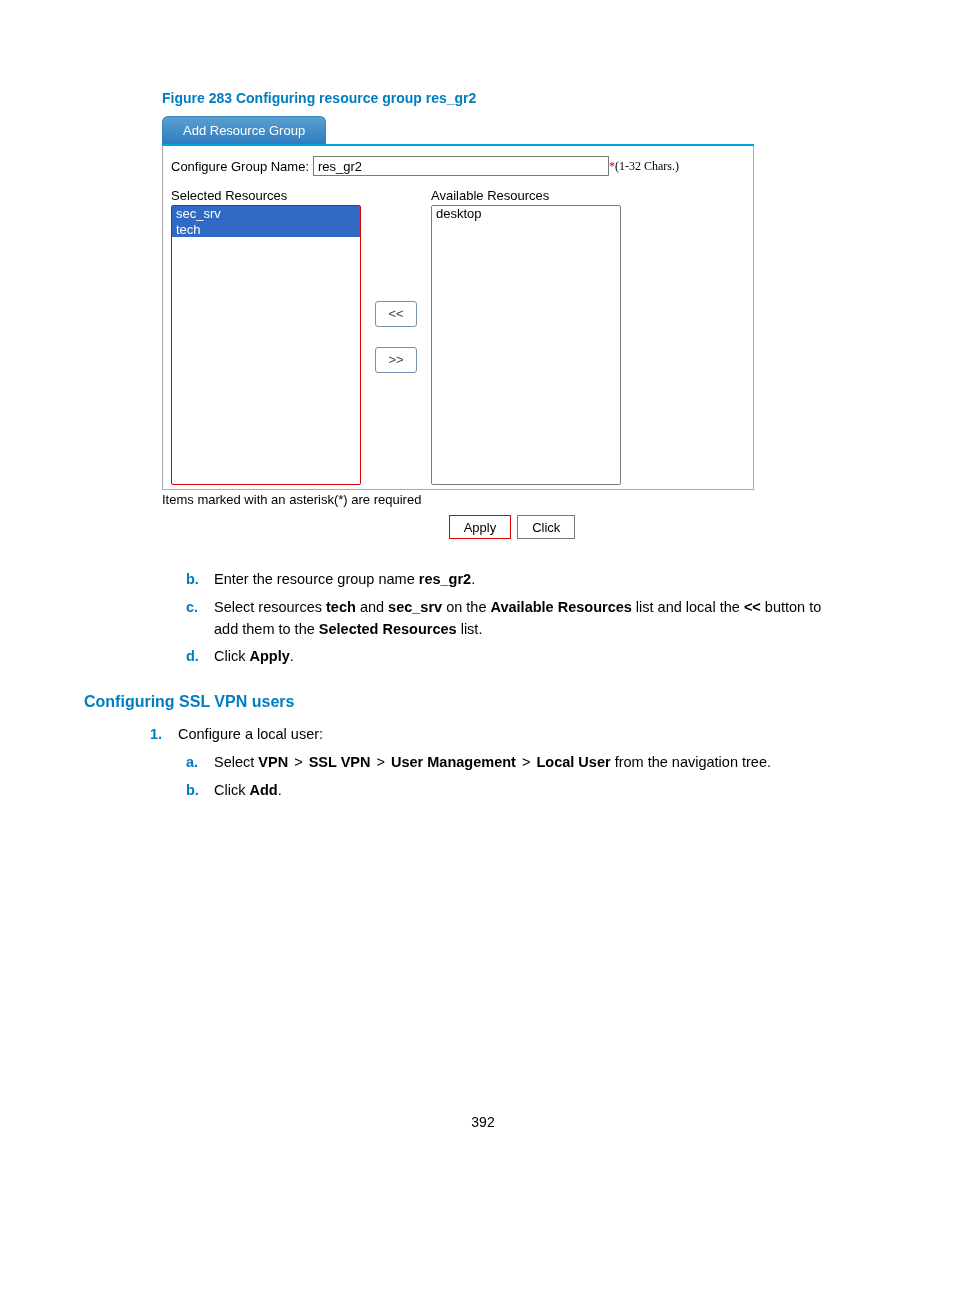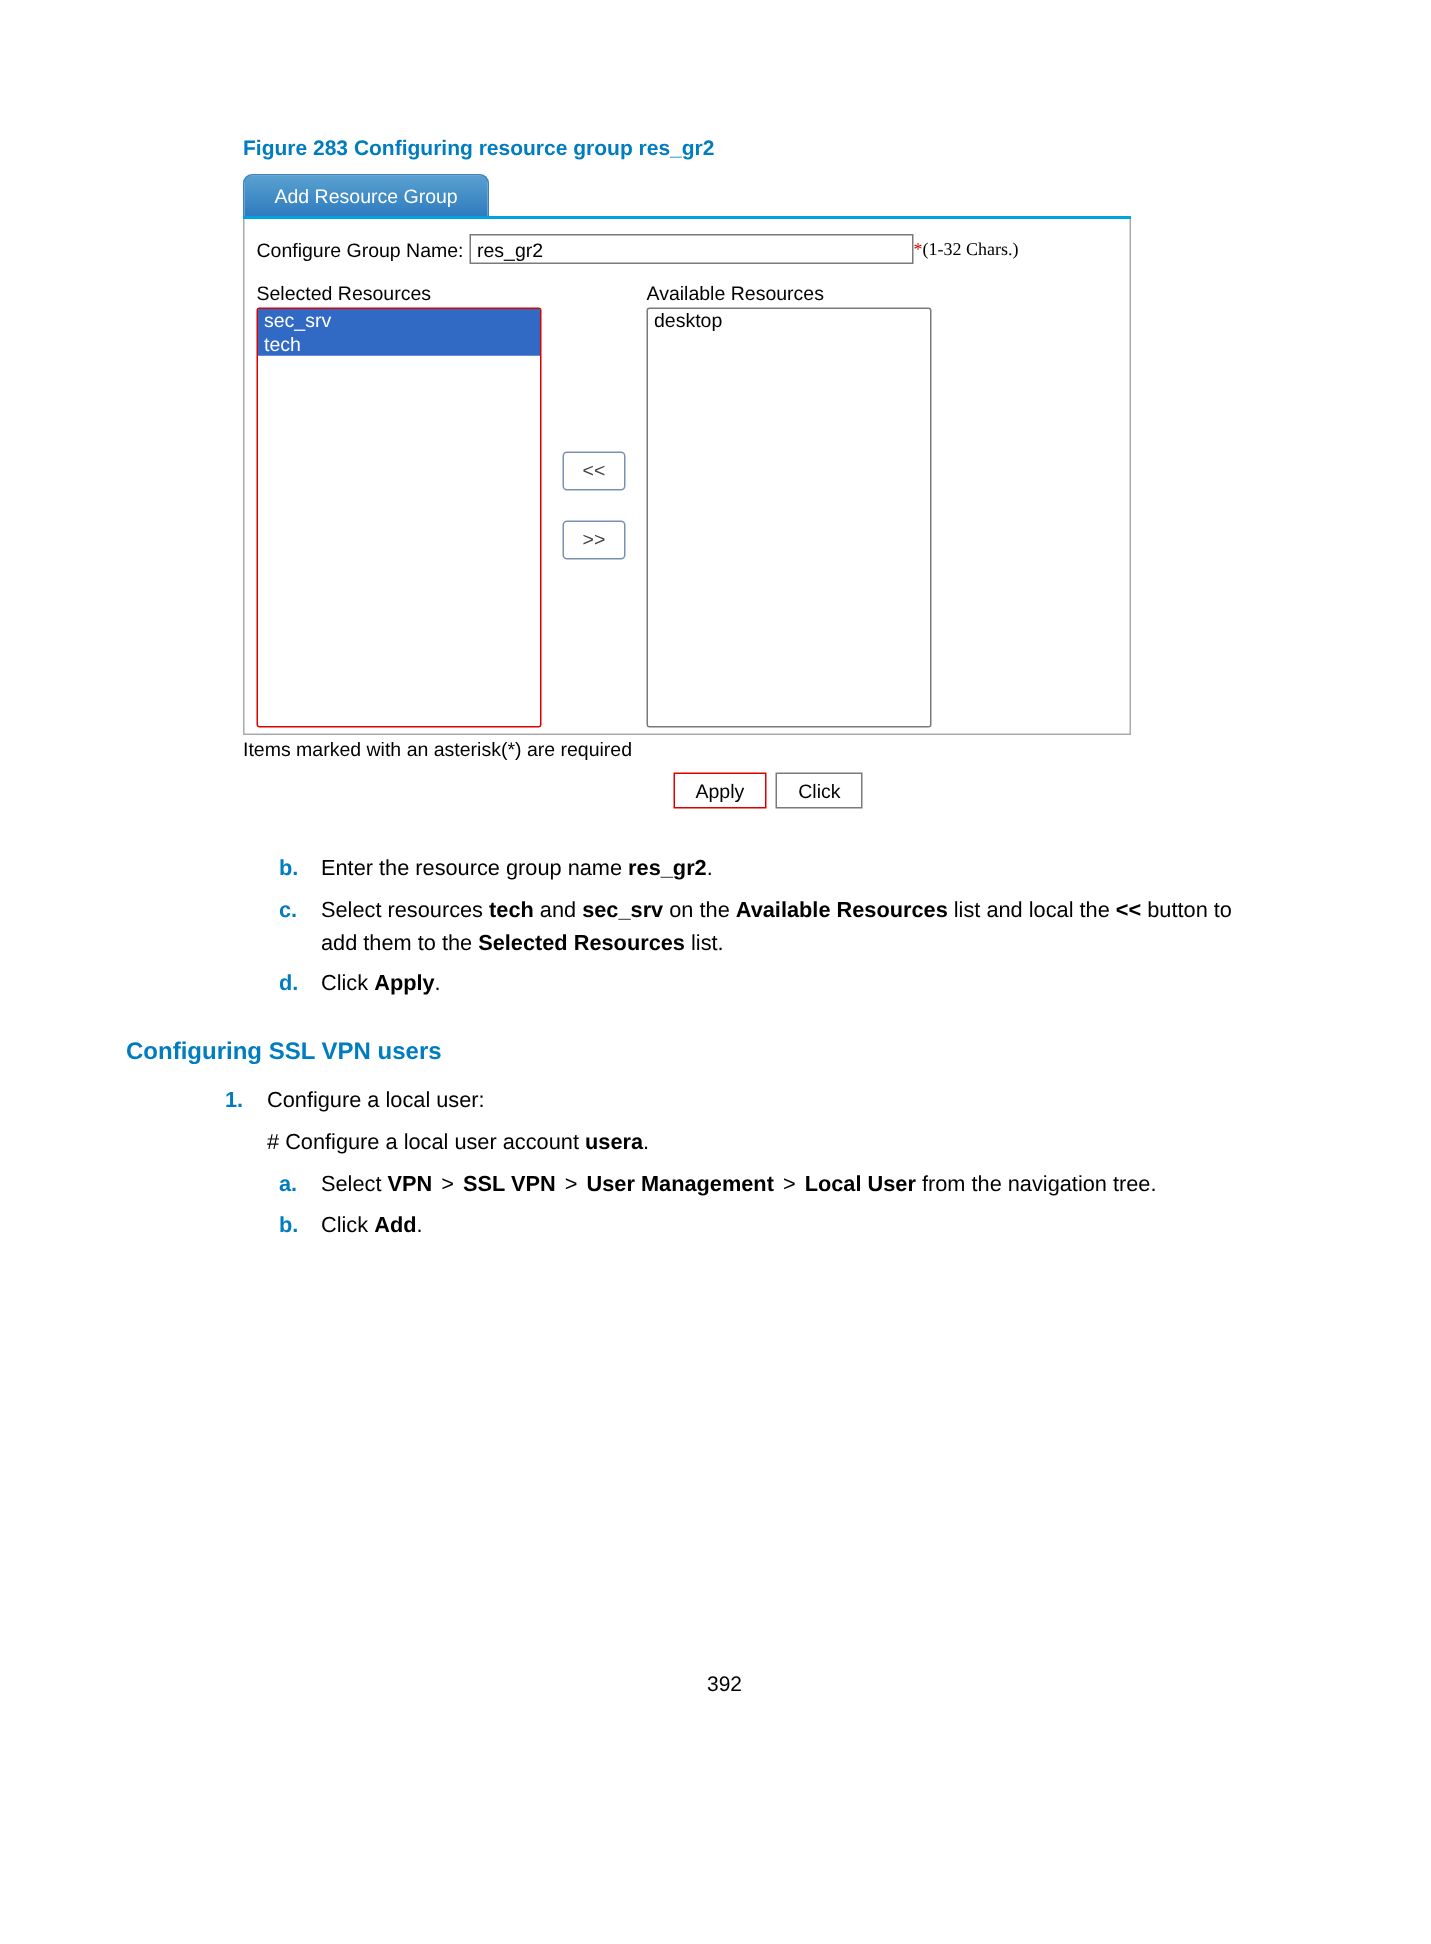--- a/index.html
+++ b/index.html
@@ -265,23 +265,20 @@
     </ol>
 
     <div class="h3">Configuring SSL VPN users</div>
 
     <ol class="numbers">
       <li>
         <span class="marker">1.</span>
         <span>Configure a local user:</span>
       </li>
     </ol>
-    <div class="subline">
-      <span># Configure a local user account </span><b>usera</b><span>.</span>
-    </div>
     <ol class="letters sub-letters">
       <li>
         <span class="marker">a.</span>
         <span>Select </span><b>VPN</b><span class="gt"> &gt; </span><b>SSL VPN</b><span class="gt"> &gt; </span><b>User Management</b><span class="gt"> &gt; </span><b>Local User</b><span> from the navigation tree.</span>
       </li>
       <li>
         <span class="marker">b.</span>
         <span>Click </span><b>Add</b><span>.</span>
       </li>
     </ol>

